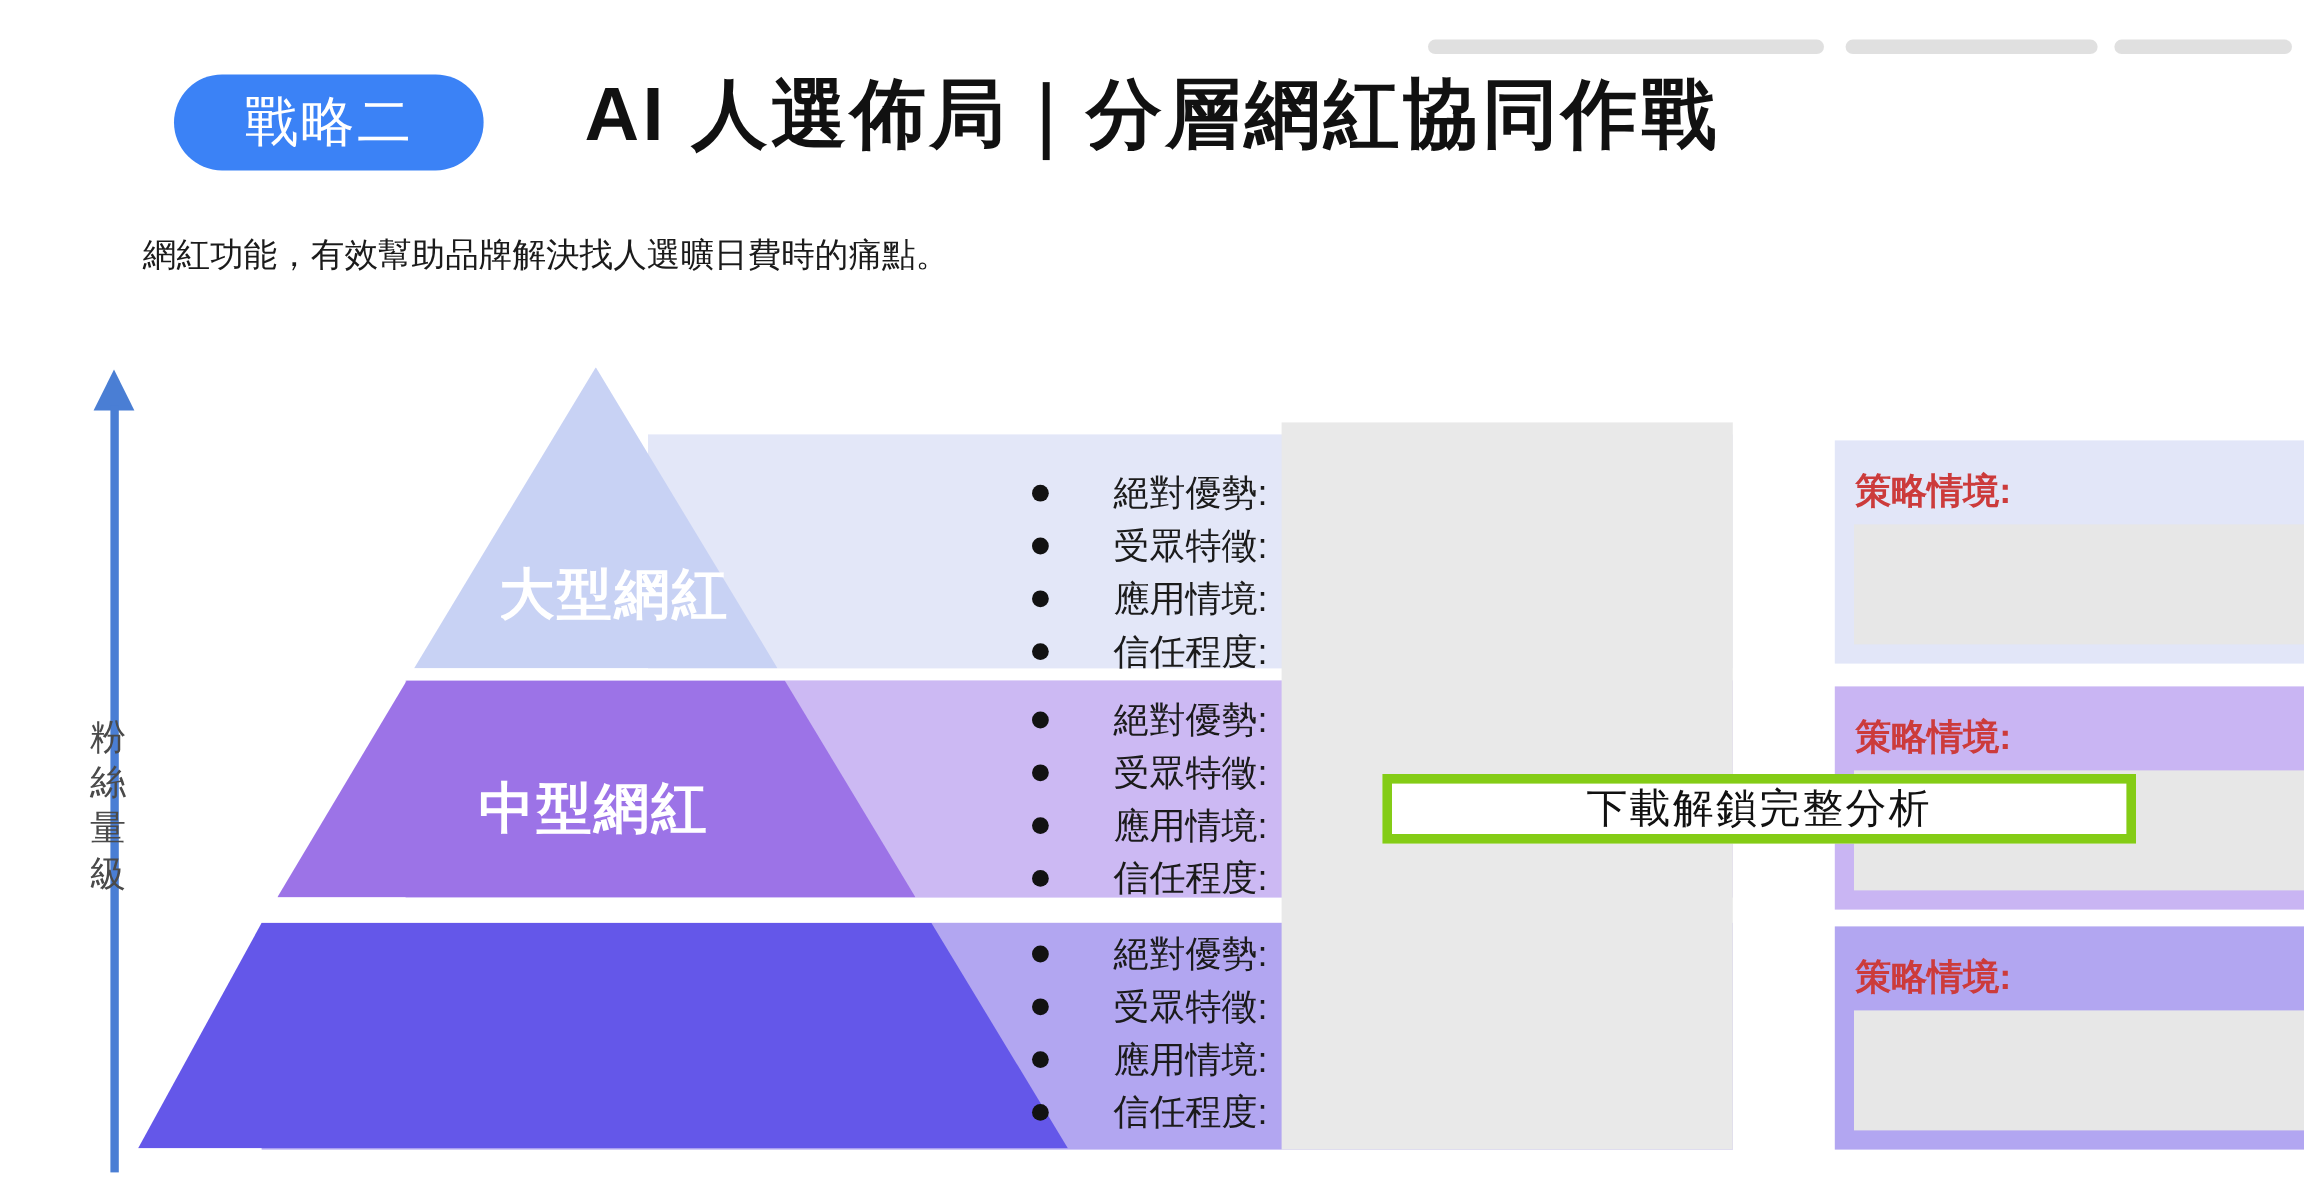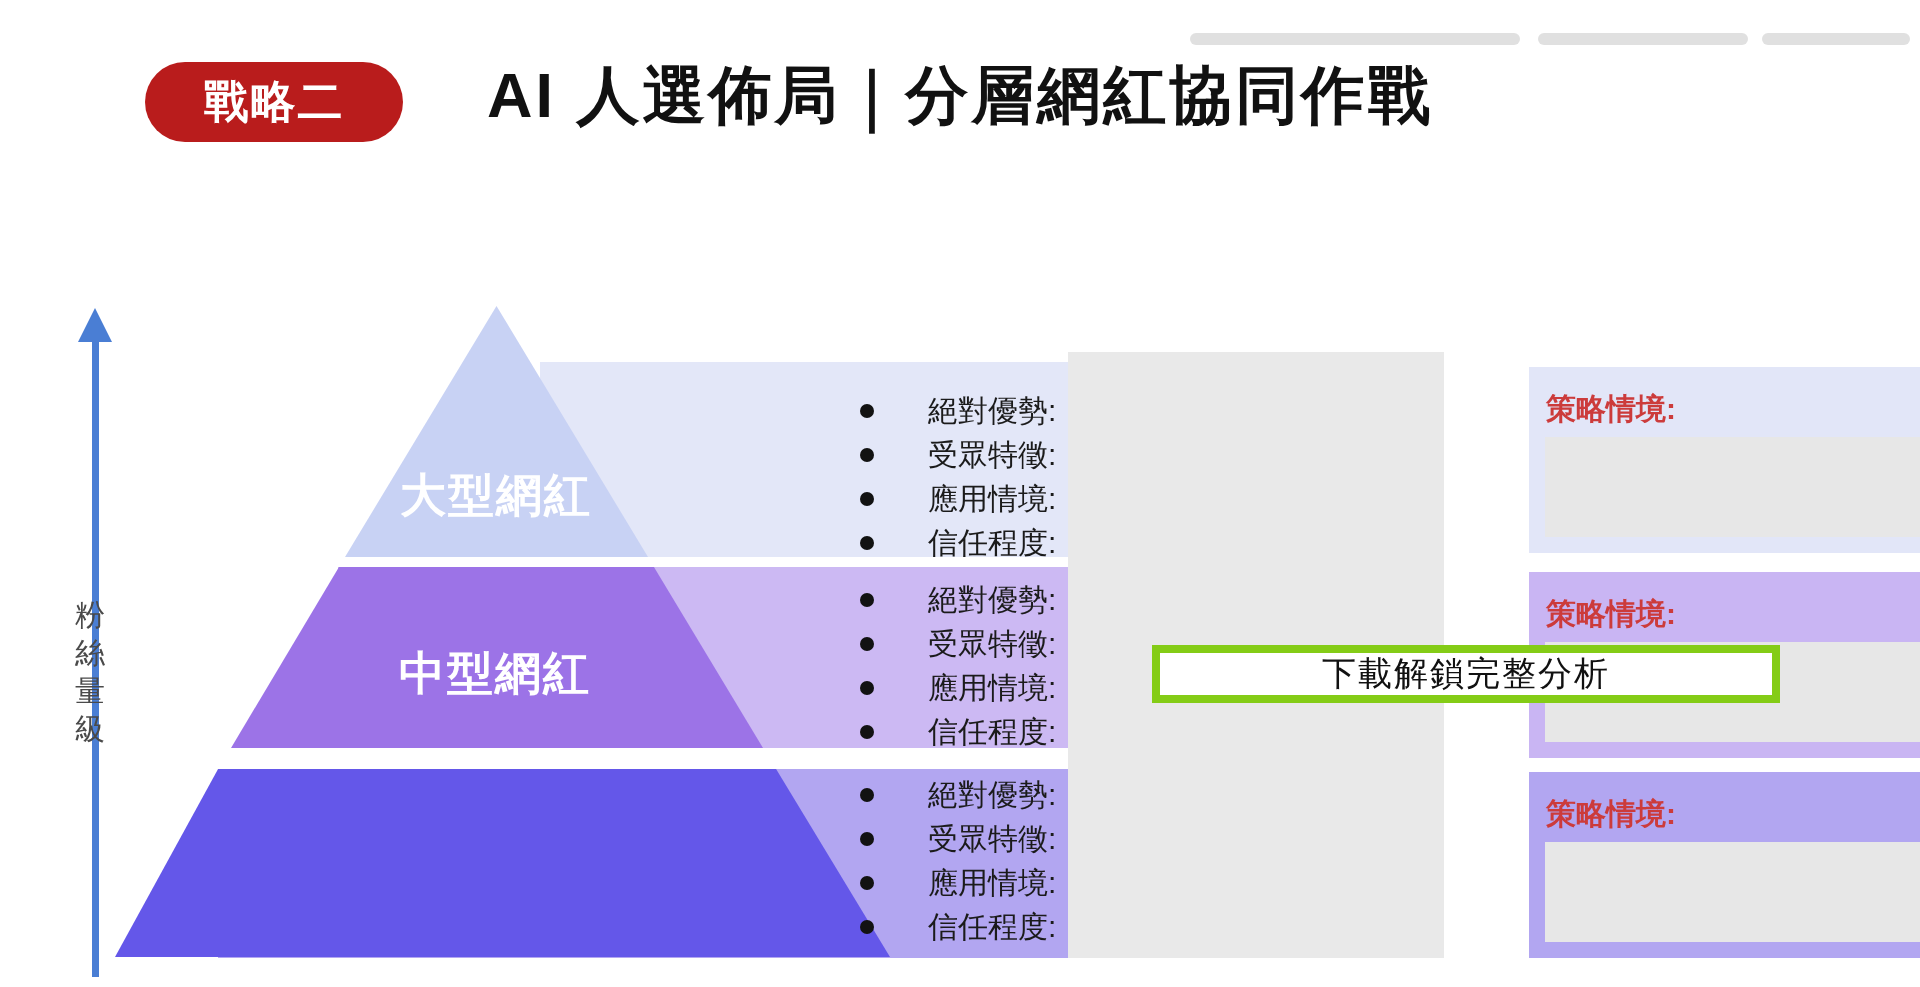--- a/index.html
+++ b/index.html
@@ -3,23 +3,23 @@
 <meta charset="utf-8">
 <style>
   html,body{margin:0;padding:0;background:#ffffff;}
   .stage{
     position:relative;width:1920px;height:987px;background:#ffffff;
     font-family:"Liberation Sans","DejaVu Sans",sans-serif;overflow:hidden;
   }
   .abs{position:absolute;}
   
   .badge{
-    left:145px;top:62px;width:258px;height:80px;background:#b91c1c;border-radius:42px;
+    left:145px;top:62px;width:258px;height:80px;background:#3b82f6;border-radius:42px;
     display:flex;align-items:center;justify-content:center;color:#ffffff;
-    font-size:45px;font-weight:bold;letter-spacing:2px;
+    font-size:45px;font-weight:normal;letter-spacing:2px;
   }
   .title{
     left:487px;top:53px;font-size:63px;font-weight:bold;color:#111111;
     letter-spacing:3px;white-space:nowrap;
   }
   .smudge{background:#d6d6d6;opacity:.75;border-radius:6px;height:12px;top:33px;}
   
   .intro{left:119px;top:188px;font-size:28px;line-height:50px;color:#1b1b1b;white-space:nowrap;}
   .intro .red{color:#cf3a3a;}
   .intro a.klink{color:#2f9d94;text-decoration:underline;}
@@ -37,21 +37,21 @@
   
   .shape{z-index:2;}
   .tri1{left:345px;top:306px;width:303px;height:251px;background:#c8d2f4;
     clip-path:polygon(50% 0,100% 100%,0 100%);}
   .trap2{left:231px;top:567px;width:532px;height:181px;background:#9c73e7;
     clip-path:polygon(20.3% 0,79.5% 0,100% 100%,0 100%);}
   .trap3{left:115px;top:769px;width:775px;height:188px;background:#6457e9;
     clip-path:polygon(13.3% 0,85.3% 0,100% 100%,0 100%);}
   .tier-label{z-index:3;color:#ffffff;font-weight:bold;font-size:46px;letter-spacing:2px;
     text-align:center;white-space:nowrap;}
-  .tl1{left:496px;top:465px;transform:translateX(-50%);text-align:center;}
+  .tl1{left:512px;top:465px;transform:translateX(-50%);text-align:center;}
   .tl2{left:495px;top:643px;transform:translateX(-50%);}
   .tl3{left:507px;top:841px;transform:translateX(-50%);}
   
   .bullets{z-index:3;left:860px;width:300px;}
   .bl1{top:389px;}
   .bl2{top:578px;}
   .bl3{top:773px;}
   .brow{display:flex;align-items:center;height:44px;}
   .bdot{width:14px;height:14px;border-radius:50%;background:#121212;margin-right:54px;flex:none;}
   .btxt{font-size:30px;color:#1b1b1b;white-space:nowrap;}
@@ -79,20 +79,21 @@
   <div class="abs badge">
     <span>戰略二</span>
   </div>
   <div class="abs title">AI 人選佈局｜分層網紅協同作戰</div>
 
   <div class="abs smudge" style="left:1190px;width:330px;"></div>
   <div class="abs smudge" style="left:1538px;width:210px;"></div>
   <div class="abs smudge" style="left:1762px;width:148px;"></div>
 
   <div class="abs intro">
+    <div>網紅功能，有效幫助品牌解決找人選曠日費時的痛點。</div>
   </div>
 
   <div class="abs axis-head"></div>
   <div class="abs axis-line"></div>
   <div class="abs axis-label">粉絲量級</div>
 
   <div class="abs band band1"></div>
   <div class="abs band band2"></div>
   <div class="abs band band3"></div>
 

